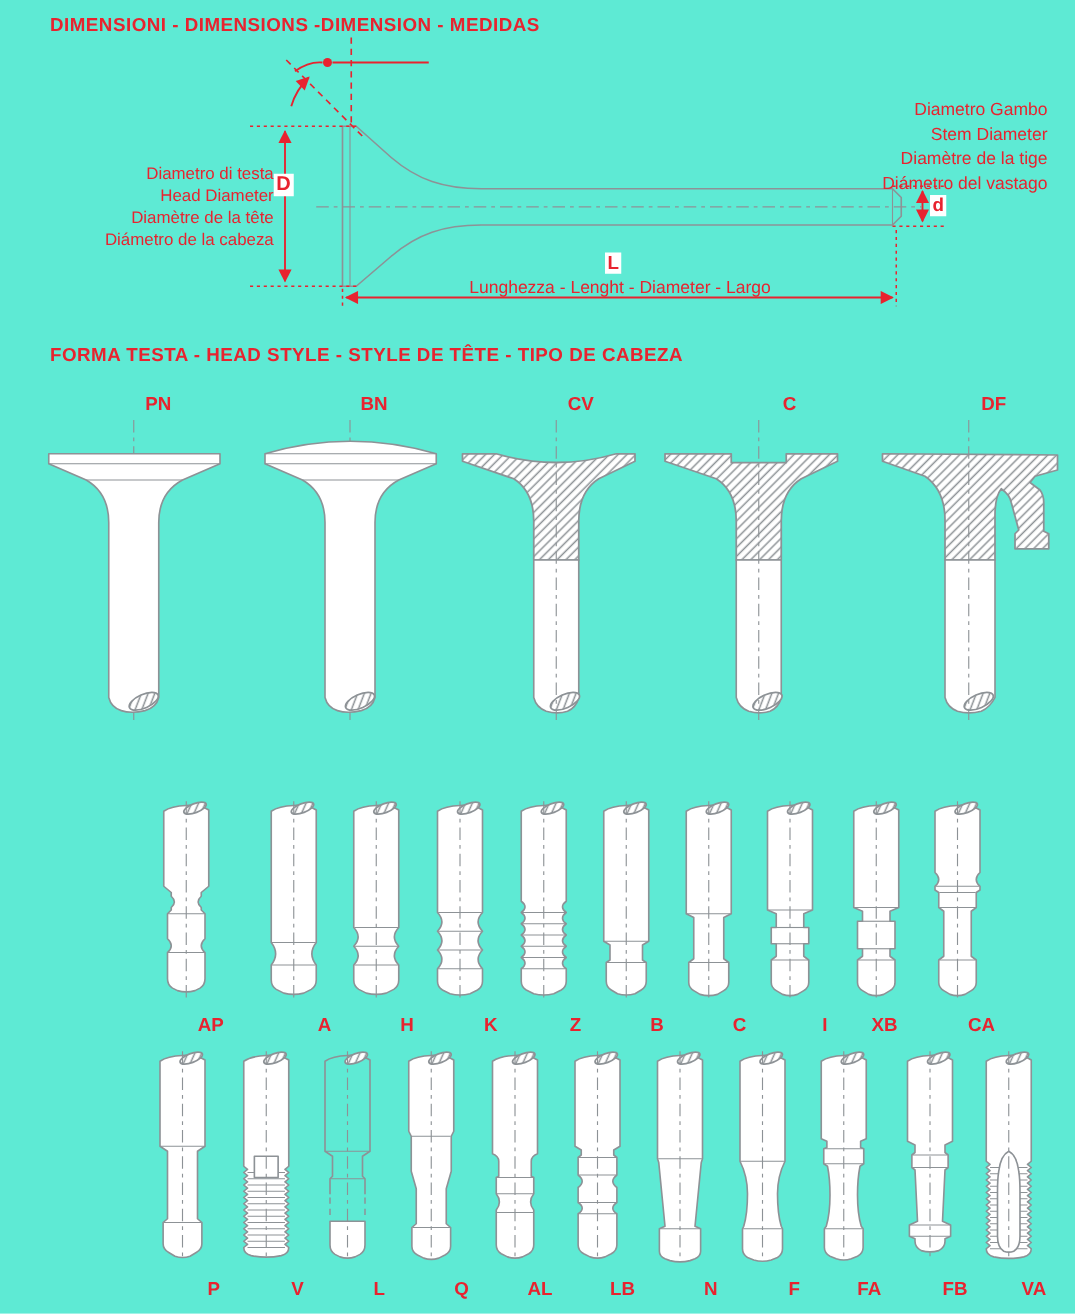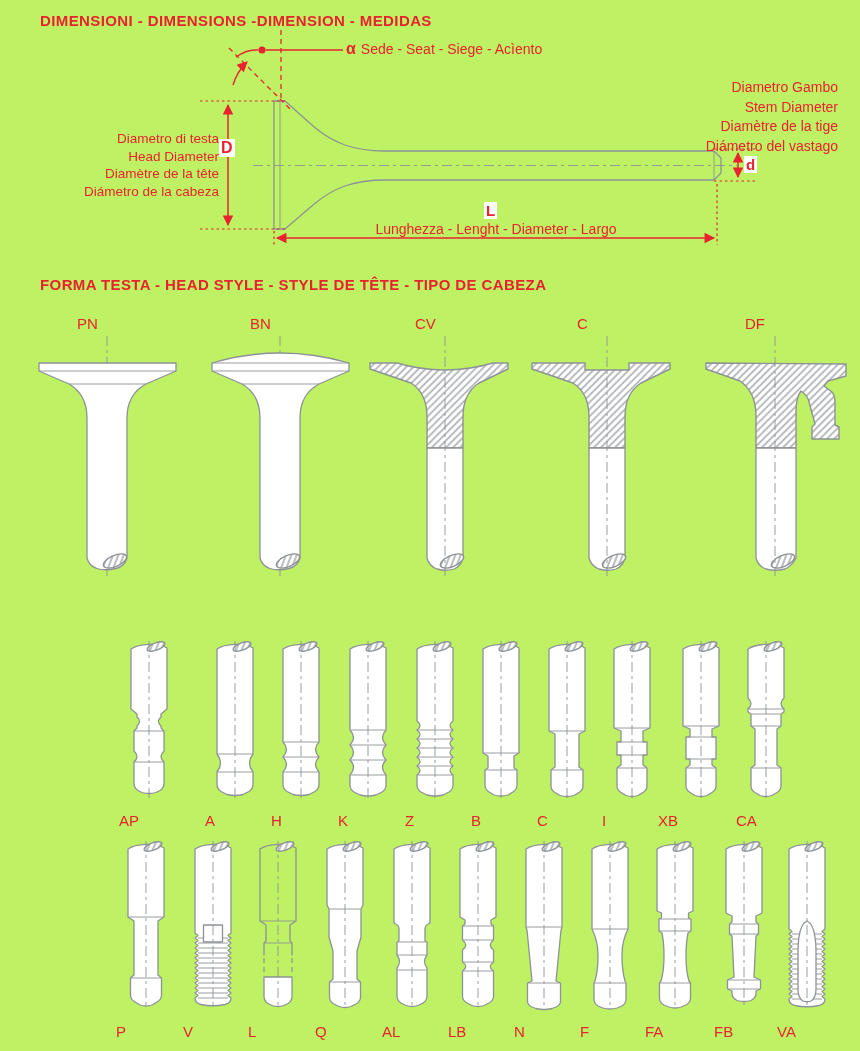--- a/index.html
+++ b/index.html
@@ -1,21 +1,21 @@
 <!DOCTYPE html>
 <html style="--red: #e8232f; --gray: #8d9296;"><head>
 <meta charset="utf-8">
 <style>
   :root{ --red:#e8232f; --gray:#8d9296; }
   *{margin:0;padding:0;box-sizing:border-box}
   html,body{background:#fff}
   body{width:860px;height:1051px;font-family:"Liberation Sans",sans-serif;position:relative;overflow:hidden}
-  #page{position:relative;width:860px;height:1051px;background:#bef264}
+  #page{position:relative;width:860px;height:1051px;background:#5eead4}
   .sec-title{position:absolute;font-size:15px;font-weight:bold;color:var(--red);letter-spacing:.4px;white-space:nowrap}
-  .code{position:absolute;font-size:15px;font-weight:normal;color:var(--red);width:60px;text-align:left;white-space:nowrap}
+  .code{position:absolute;font-size:15px;font-weight:bold;color:var(--red);width:60px;text-align:right;white-space:nowrap}
   .ann{position:absolute;color:var(--red);font-size:14px;line-height:19.5px;white-space:nowrap}
   .ann.right{text-align:right}
   .ann.small{font-size:13.5px;line-height:17.5px}
   .dimletter{position:absolute;color:var(--red);font-weight:bold;font-size:16px;background:#fff;padding:0 2px;white-space:nowrap}
   .alpha-sym{font-weight:bold;font-size:16px;margin-right:5px}
   .center-lbl{text-align:center}
   svg.diagram{position:absolute;overflow:visible}
   
   .g {stroke:var(--gray);fill:none;stroke-width:1.3;stroke-linejoin:round;stroke-linecap:round}
   .gw{stroke:var(--gray);fill:#fff;stroke-width:1.3;stroke-linejoin:round}
@@ -67,23 +67,20 @@
 
     <path class="rd" d="M714,149 H757"></path>
     <path class="rd" d="M714,181 H757"></path>
     <path class="r" d="M738,153 V177" marker-start="url(#arr)" marker-end="url(#arr)"></path>
 
     <path class="rd" d="M274,231 V245"></path>
     <path class="rd" d="M717,184 V245"></path>
     <path class="r" d="M277,238 H714" marker-start="url(#arr)" marker-end="url(#arr)"></path>
   </svg>
 
-  <div class="ann" style="left:346px;top:39px">
-    <span class="alpha-sym">α</span><span>Sede - Seat - Siege - Acìento</span>
-  </div>
 
   <div class="ann right" style="right:22px;top:78px">
     <div>Diametro Gambo</div>
     <div>Stem Diameter</div>
     <div>Diamètre de la tige</div>
     <div>Diámetro del vastago</div>
   </div>
 
   <div class="ann small right" style="right:641px;top:130px">
     <div>Diametro di testa</div>

